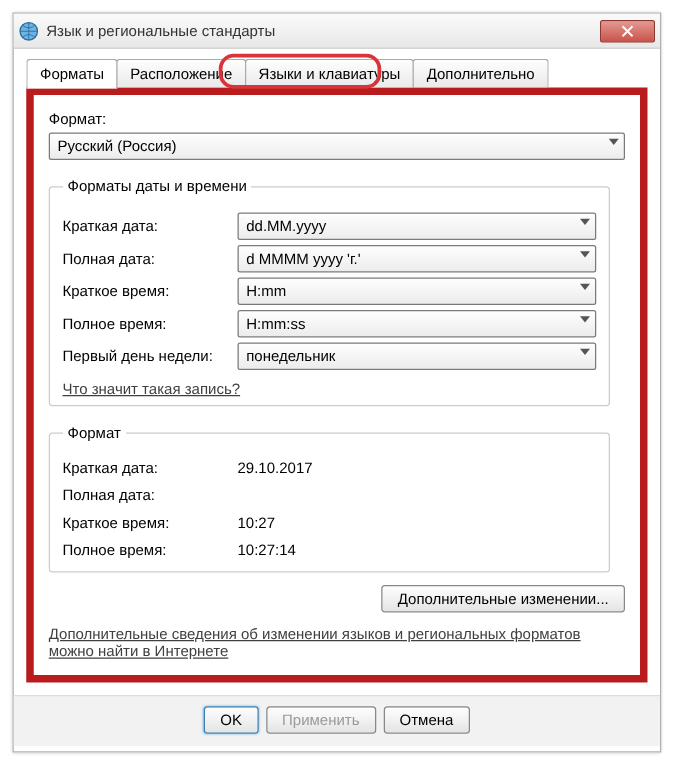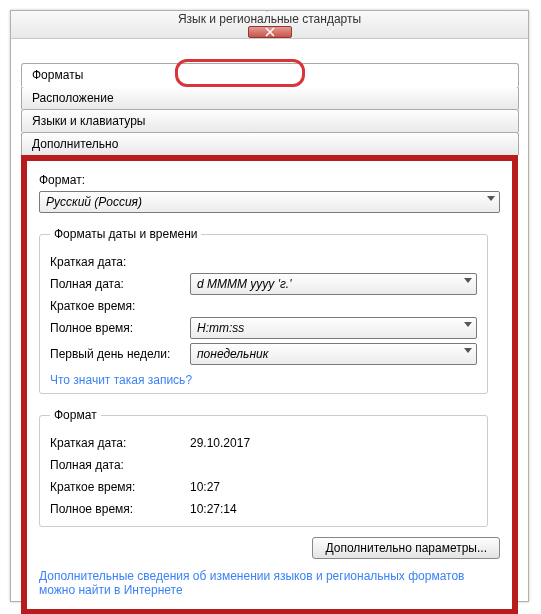--- a/index.html
+++ b/index.html
@@ -20,39 +20,37 @@
     background: #fff;
     box-shadow: 0 0 3px rgba(0,0,0,0.2);
   }
   .titlebar {
     height: 28px;
     background: linear-gradient(#fafafa, #e8e8e8);
     border-bottom: 1px solid #c8c8c8;
     display: flex;
     align-items: center;
     padding: 0 4px;
-    flex-direction: column;
   }
   .titlebar .globe {
     width: 16px; height: 16px; margin-right: 6px;
   }
   .titlebar .title { flex: 1; color: #333; }
   .closebtn {
     width: 44px; height: 18px;
     background: linear-gradient(#e49a94, #c9544a);
     border: 1px solid #8a3a33;
     border-radius: 2px;
     display: flex; align-items: center; justify-content: center;
     color: #fff; font-weight: bold;
   }
   .tabs {
     display: flex;
-    margin: 24px 10px 0 10px;
+    margin: 8px 10px 0 10px;
     position: relative;
-    flex-direction: column;
   }
   .tab {
     padding: 4px 10px;
     border: 1px solid #aaa;
     border-bottom: none;
     background: linear-gradient(#fefefe, #e9e9e9);
     border-radius: 3px 3px 0 0;
     margin-right: -1px;
     font-size: 12px;
     position: relative;
@@ -84,21 +82,20 @@
   .combo {
     width: 100%;
     height: 22px;
     border: 1px solid #7a7a7a;
     background: linear-gradient(#fefefe, #ececec);
     display: flex;
     align-items: center;
     padding: 0 6px;
     border-radius: 2px;
     position: relative;
-    font-style: italic;
   }
   .combo .arrow {
     position: absolute; right: 4px; top: 4px;
     width: 0; height: 0;
     border-left: 4px solid transparent;
     border-right: 4px solid transparent;
     border-top: 5px solid #555;
   }
   fieldset {
     border: 1px solid #ccc;
@@ -107,21 +104,21 @@
     border-radius: 3px;
   }
   legend { padding: 0 4px; font-size: 12px; }
   .row {
     display: flex;
     align-items: center;
     margin: 4px 0;
   }
   .row .rlabel { width: 140px; }
   .row .combo { flex: 1; }
-  .link { color: #3b82f6; cursor: pointer; text-align: center; }
+  .link { color: #404040; text-decoration: underline; cursor: pointer; text-align: center; }
   .samples .srow {
     display: flex;
     padding: 4px 0;
   }
   .samples .sl { width: 140px; }
   .btn {
     height: 22px;
     padding: 0 12px;
     border: 1px solid #888;
     background: linear-gradient(#fefefe, #e4e4e4);
@@ -174,30 +171,38 @@
     <div class="label">Формат:</div>
     <div class="combo">
       <span>Русский (Россия)</span>
       <div class="arrow"></div>
     </div>
 
     <fieldset>
       <legend>Форматы даты и времени</legend>
       <div class="row">
         <div class="rlabel">Краткая дата:</div>
+        <div class="combo">
+          <span>dd.MM.yyyy</span>
+          <div class="arrow"></div>
+        </div>
       </div>
       <div class="row">
         <div class="rlabel">Полная дата:</div>
         <div class="combo">
           <span>d MMMM yyyy 'г.'</span>
           <div class="arrow"></div>
         </div>
       </div>
       <div class="row">
         <div class="rlabel">Краткое время:</div>
+        <div class="combo">
+          <span>H:mm</span>
+          <div class="arrow"></div>
+        </div>
       </div>
       <div class="row">
         <div class="rlabel">Полное время:</div>
         <div class="combo">
           <span>H:mm:ss</span>
           <div class="arrow"></div>
         </div>
       </div>
       <div class="row">
         <div class="rlabel">Первый день недели:</div>
@@ -224,21 +229,21 @@
         <div class="sl">Краткое время:</div>
         <div>10:27</div>
       </div>
       <div class="srow">
         <div class="sl">Полное время:</div>
         <div>10:27:14</div>
       </div>
     </fieldset>
 
     <div class="extra-row">
-      <span class="btn">Дополнительно параметры...</span>
+      <span class="btn">Дополнительные изменении...</span>
     </div>
 
     <div style="margin-top:10px">
       <span class="link">Дополнительные сведения об изменении языков и региональных форматов можно найти в Интернете</span>
     </div>
   </div>
 
   <div class="foot">
     <span class="btn default">OK</span>
     <span class="btn disabled">Применить</span>

